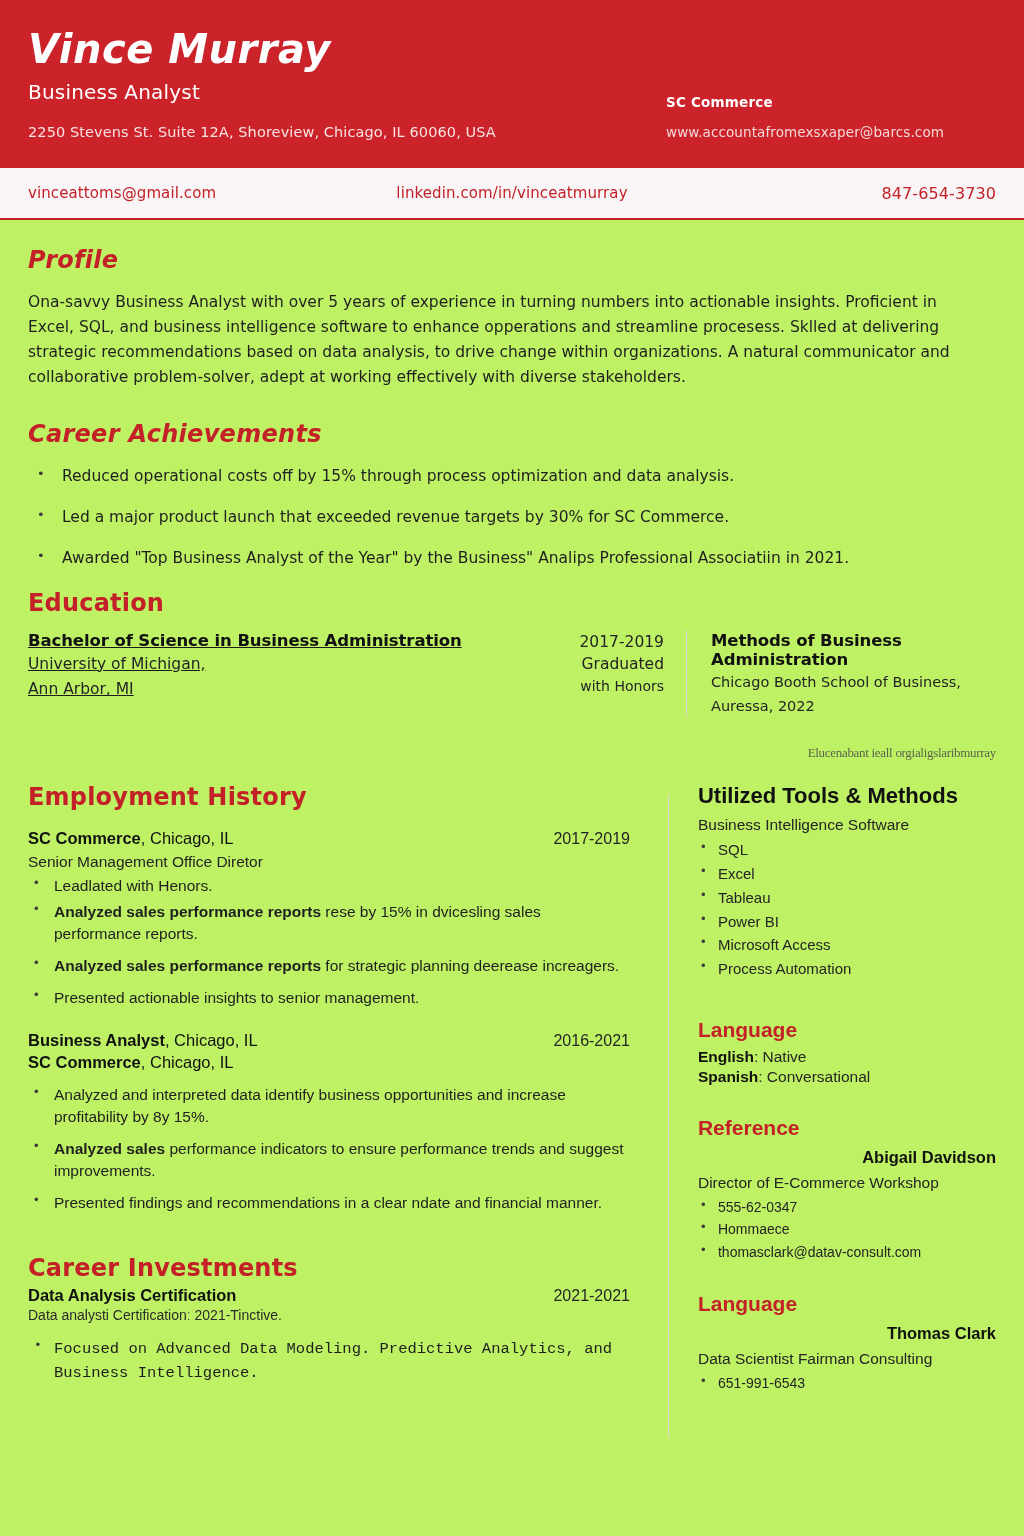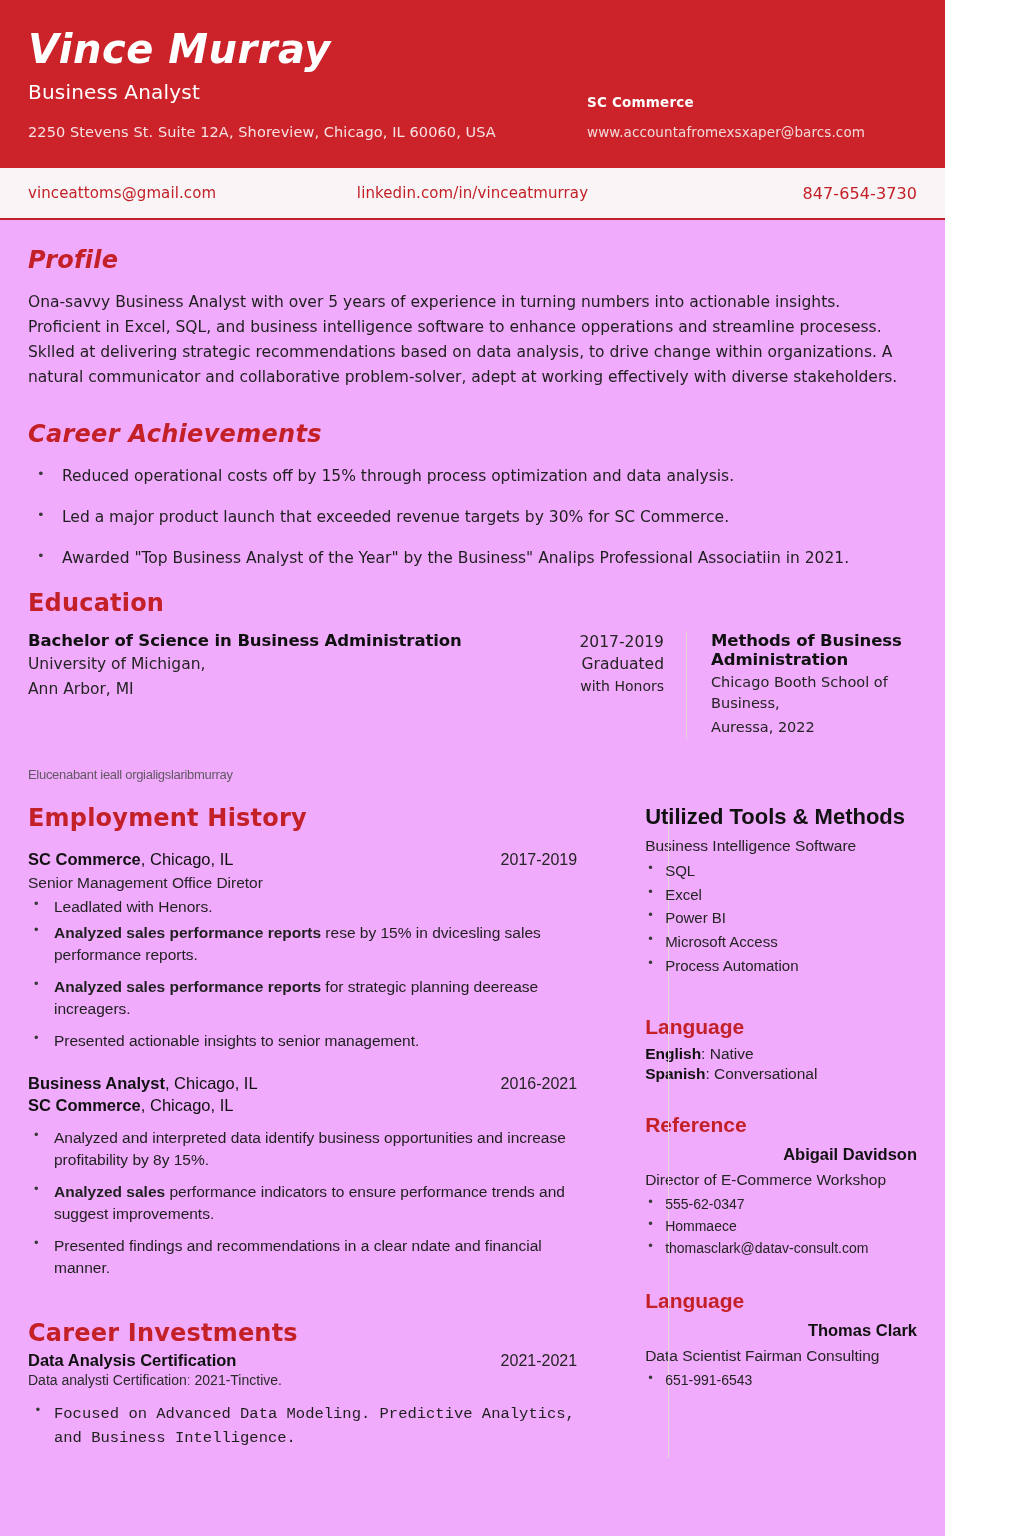--- a/index.html
+++ b/index.html
@@ -11,23 +11,23 @@
   }
 
   body {
     font-family: "Liberation Sans", sans-serif;
     color: #1c1c1c;
     position: relative;
     overflow: hidden;
   }
 
   .page {
-    width: 945px;
+    width: 1024px;
     height: 1536px;
-    background: #f0abfc;
+    background: #bef264;
     position: relative;
   }
 
   
   .header {
     background: #cc2229;
     height: 168px;
     position: relative;
     padding: 28px 28px 0 28px;
   }
@@ -140,21 +140,21 @@
     content: "\2022";
     position: absolute;
     left: 9px;
     top: -1px;
     font-size: 13px;
     color: #3a3a3a;
   }
 
   
   .edu-block { margin-top: 14px; display: flex; }
-  .edu-left { width: 528px; }
+  .edu-left { width: 528px; text-decoration: underline; }
   .edu-dates {
     width: 110px;
     text-align: right;
     font-family: "DejaVu Sans", sans-serif;
     font-size: 15.5px;
     color: #242424;
     line-height: 1.48;
     padding-right: 2px;
   }
   .edu-dates .d-sub { font-size: 14px; }
@@ -173,26 +173,27 @@
   }
   .edu-school {
     font-family: "DejaVu Sans", sans-serif;
     font-size: 15.5px;
     color: #242424;
     line-height: 1.48;
     margin-top: 3px;
   }
   .edu-school-sm { font-size: 14.5px; }
   .garbled {
-    font-family: Liberation Sans, sans-serif;
+    font-family: Liberation Serif, serif;
     font-size: 13px;
     color: #4a4a4a;
     margin-top: 28px;
     letter-spacing: -0.3px;
     opacity: 0.85;
+    text-align: right;
   }
 
   
   .main-cols { display: flex; margin-top: 22px; position: relative; gap: 16px; }
   .col-left { width: 640px; padding-right: 26px; }
   .col-right { width: 330px; padding-left: 26px; }
   .col-divider {
     position: absolute;
     left: 640px;
     top: 12px;
@@ -440,20 +441,21 @@
         </ul>
       </div>
 
       <div class="col-right">
 
         <div class="side-title">Utilized Tools &amp; Methods</div>
         <div class="side-sub">Business Intelligence Software</div>
         <ul class="side-list">
           <li>SQL</li>
           <li>Excel</li>
+          <li>Tableau</li>
           <li>Power BI</li>
           <li>Microsoft Access</li>
           <li>Process Automation</li>
         </ul>
 
         <div class="side-title-red side-gap-lg">Language</div>
         <div class="lang-line"><b>English</b><span>: Native</span></div>
         <div class="lang-line" style="margin-top:2px;"><b>Spanish</b><span>: Conversational</span></div>
 
         <div class="side-title-red side-gap-md">Reference</div>

